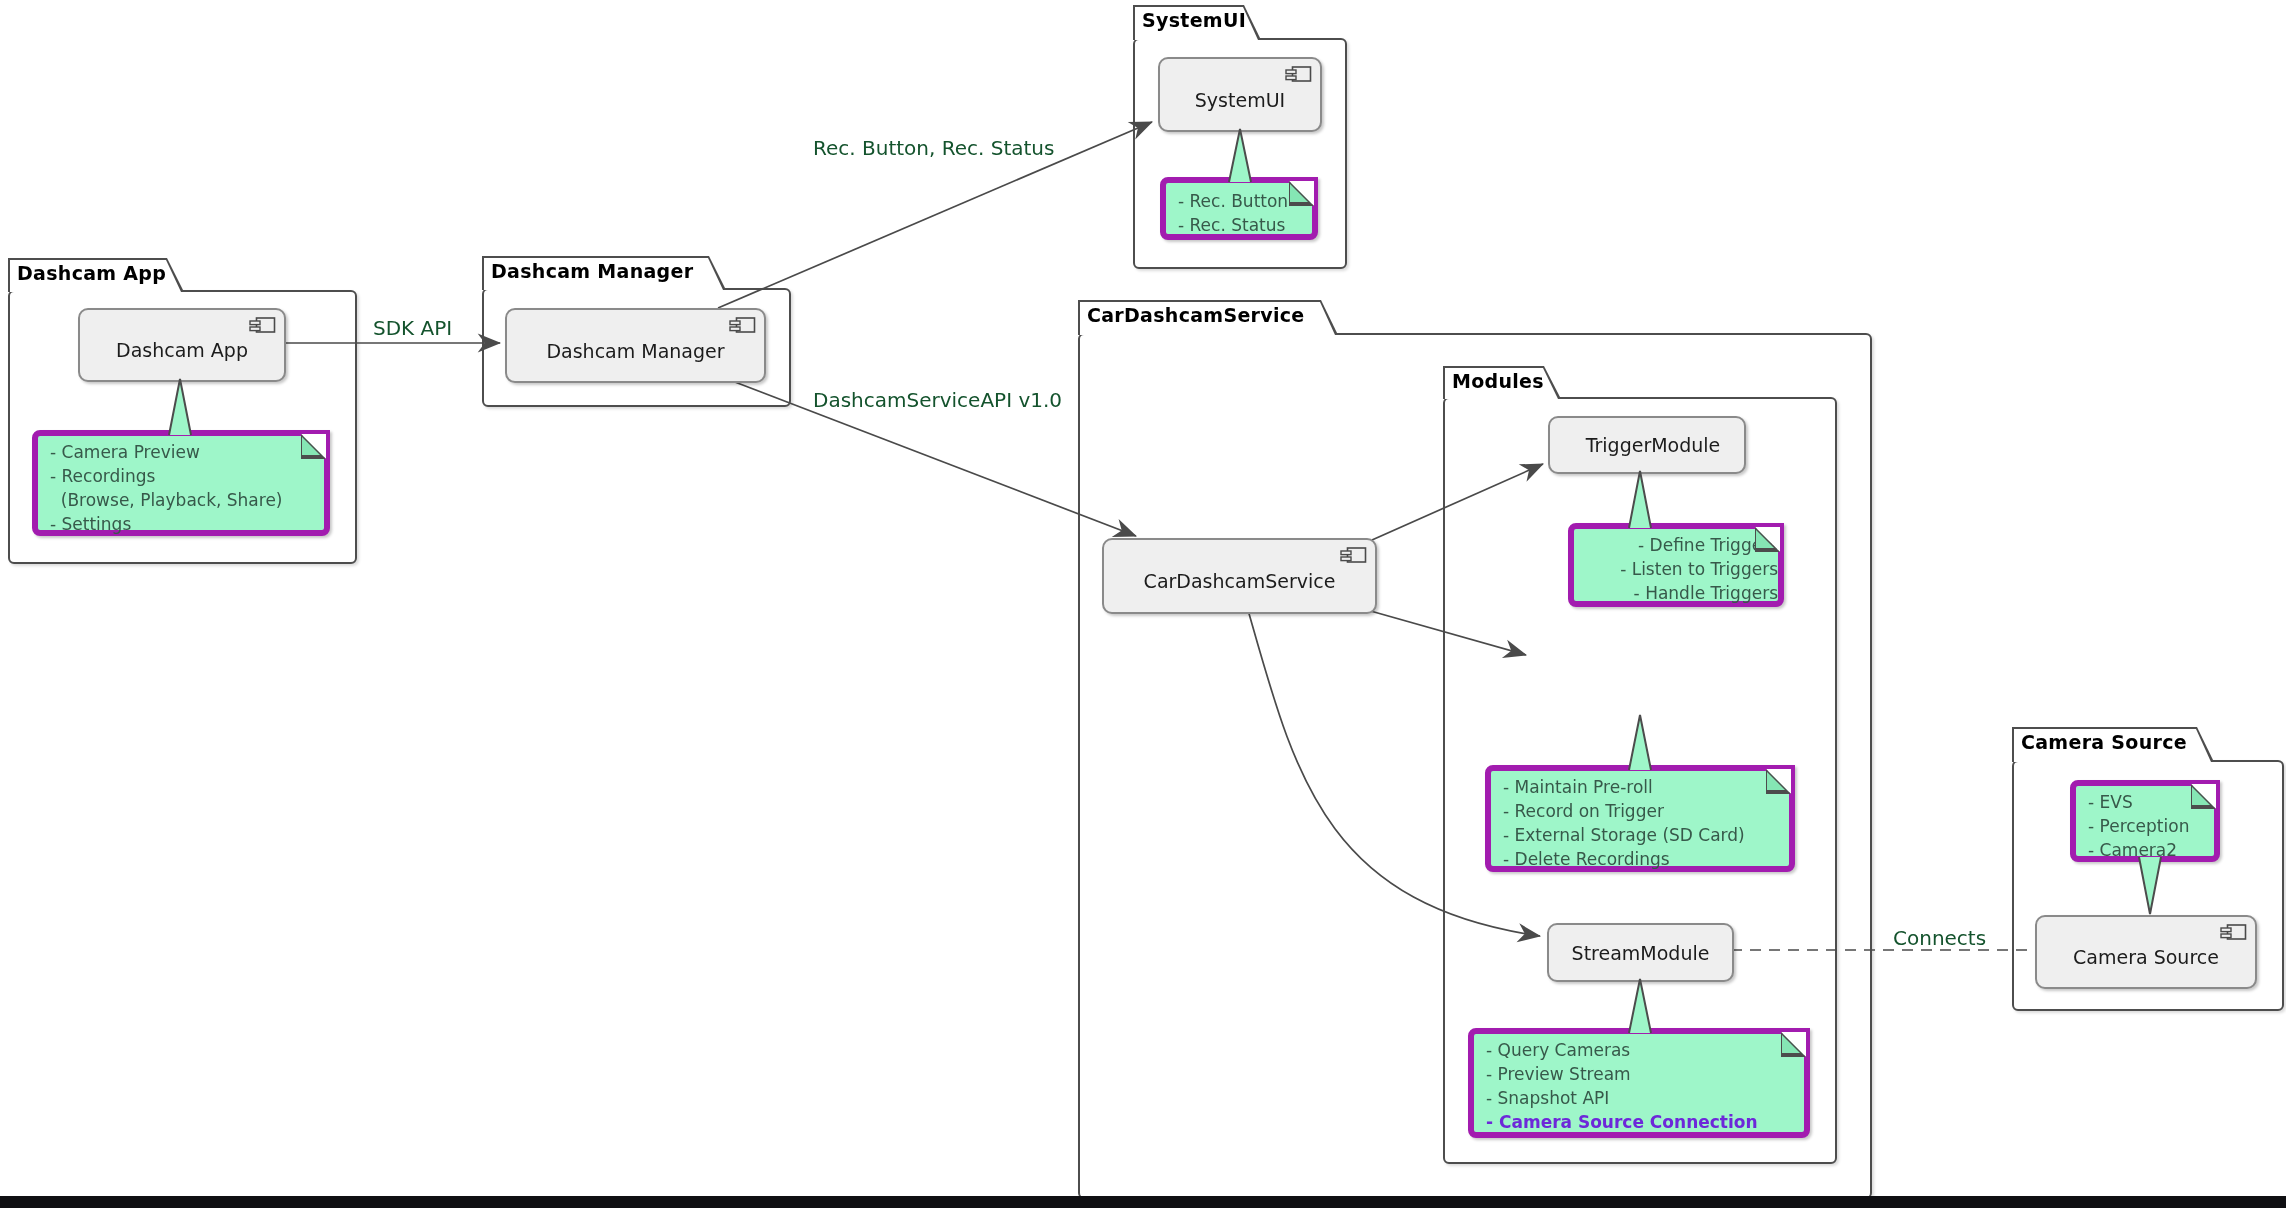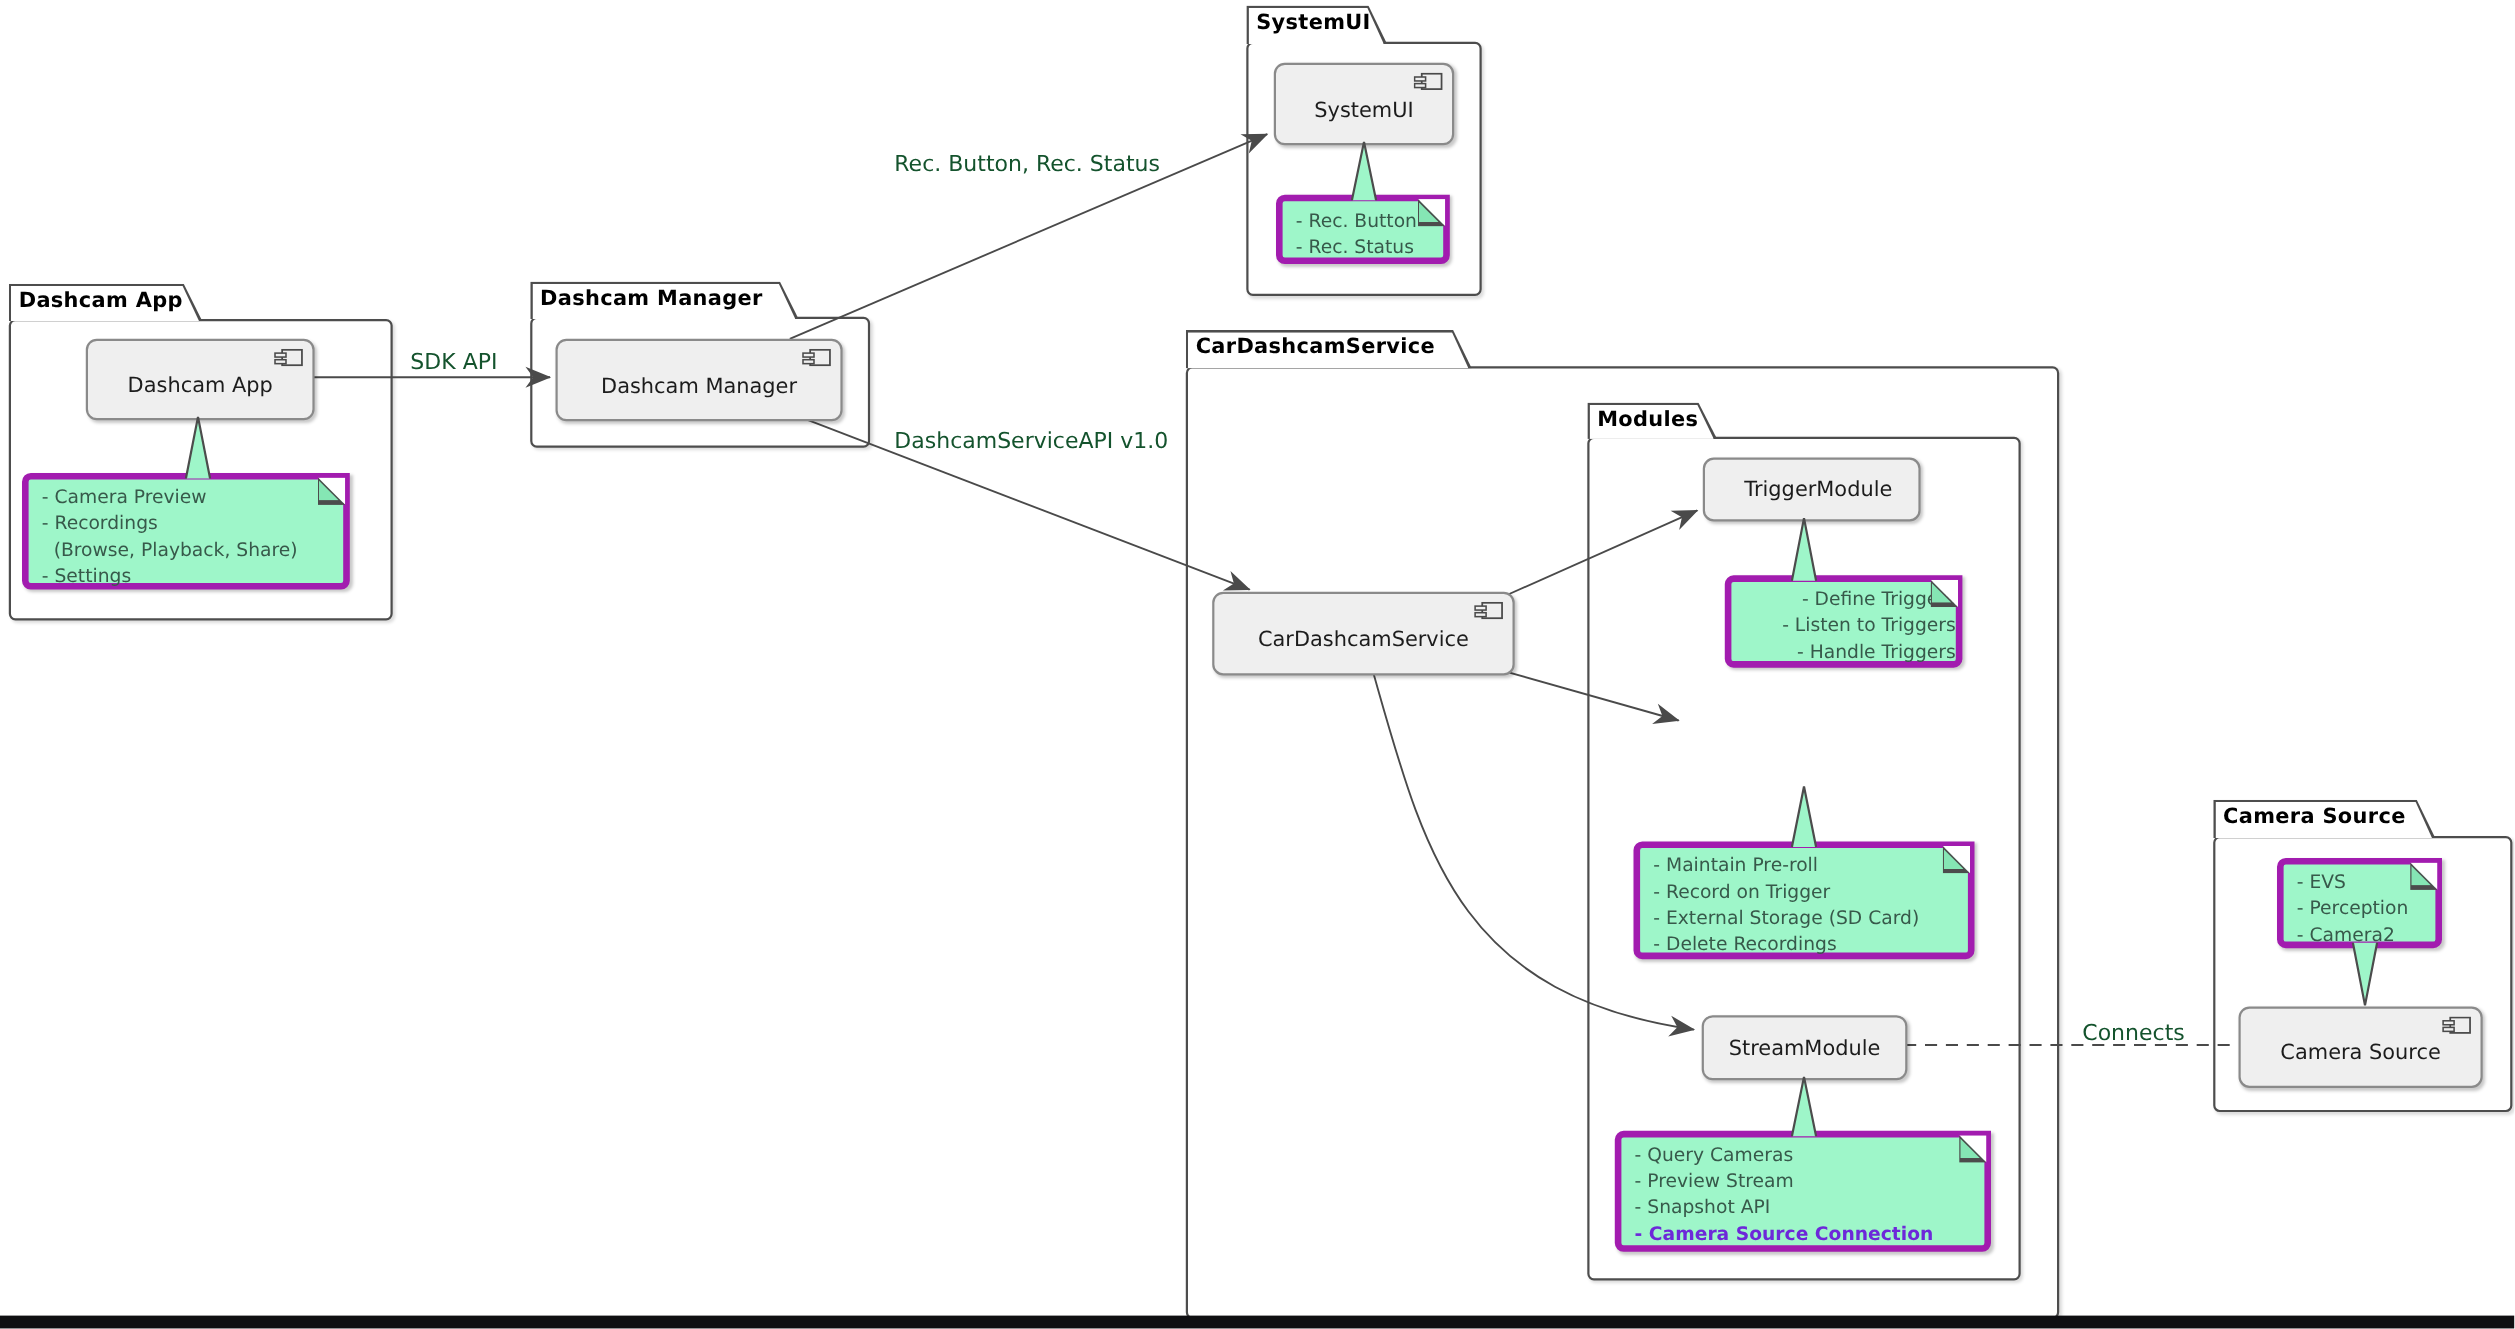--- a/index.html
+++ b/index.html
@@ -143,21 +143,21 @@
   </div>
   <div class="component has-icon" style="left:2035px;top:915px;width:218px;height:70px;">
     <svg class="comp-icon" viewBox="0 0 27 20">
         <rect x="7.5" y="1" width="18" height="14" fill="#efefef" stroke="#4a4a4a" stroke-width="1.6"></rect>
         <rect x="1" y="4" width="10" height="3.6" fill="#efefef" stroke="#4a4a4a" stroke-width="1.4"></rect>
         <rect x="1" y="10" width="10" height="3.6" fill="#efefef" stroke="#4a4a4a" stroke-width="1.4"></rect>
       </svg>
     <span class="comp-label">Camera Source</span>
   </div>
 
-  <div class="note" style="left:20px;top:430px;width:298px;height:106px;">
+  <div class="note" style="left:32px;top:430px;width:298px;height:106px;">
     <span class="fold-white"></span>
       <span class="fold-dark"></span>
       <span class="fold-green"></span>
     <div class="note-line">- Camera Preview</div>
     <div class="note-line">- Recordings</div>
     <div class="note-line">  (Browse, Playback, Share)</div>
     <div class="note-line">- Settings</div>
   </div>
   <div class="note" style="left:1160px;top:177px;width:158px;height:63px;padding-top:6px;">
     <span class="fold-white"></span>

